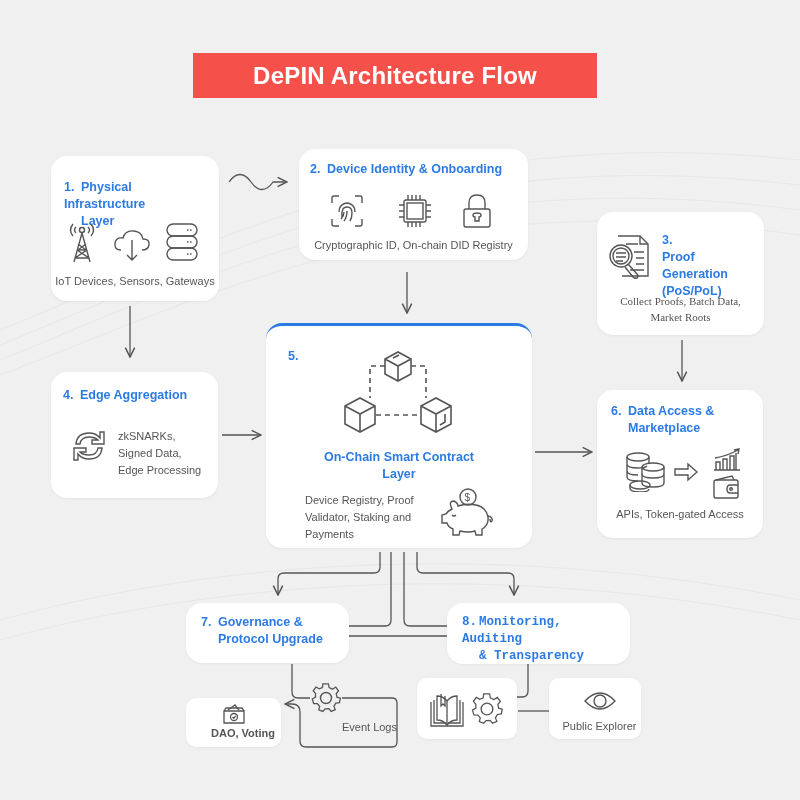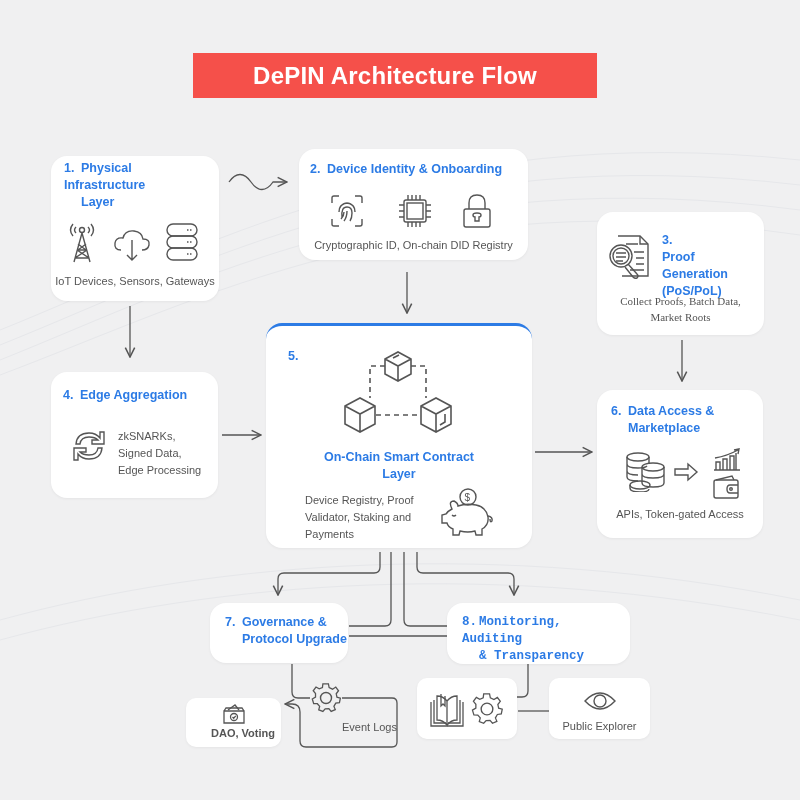--- a/index.html
+++ b/index.html
@@ -81,21 +81,21 @@
 
     <path d="M340 698 L392 698 Q397 698 397 703 L397 742 Q397 747 392 747 L306 747 Q300 747 300 741 L300 712 Q300 704 292 704 L285 704" marker-end="url(#arr)"></path>
 
     <path d="M528 664 L528 691 Q528 697 522 697 L517 697"></path>
 
     <path d="M518 711 L549 711"></path>
   </g>
 </svg>
 
 <div class="card" style="left:51px; top:156px; width:168px; height:145px;">
-  <div class="card-title" style="left:13px; top:4px; width:150px;">
+  <div class="card-title" style="left:13px; top:23px; width:150px;">
     <span class="num">1.</span><span>Physical Infrastructure</span><br>
     <span class="num"></span><span>Layer</span>
   </div>
   <div class="icon" style="left:14px; top:64px;">
     <svg width="34" height="44" viewBox="0 0 34 44" fill="none" stroke="#555" stroke-width="1.4">
       <path d="M8 4 Q3 10 8 16 M26 4 Q31 10 26 16 M11 7 Q8 10 11 13 M23 7 Q26 10 23 13"></path>
       <circle cx="17" cy="10" r="2.5"></circle>
       <path d="M17 13 L9 42 M17 13 L25 42 M12 30 L22 30 M10 38 L24 38 M13 24 L21 30 M21 24 L13 30 M12 30 L24 38 M22 30 L10 38"></path>
     </svg>
   </div>
@@ -249,21 +249,21 @@
     <svg width="30" height="26" viewBox="0 0 30 26" fill="none" stroke="#555" stroke-width="1.4">
       <path d="M4 6 L20 2 L22 6"></path>
       <rect x="2" y="6" width="24" height="18" rx="2"></rect>
       <path d="M26 11 L18 11 Q15 11 15 15 Q15 19 18 19 L26 19"></path>
       <circle cx="19" cy="15" r="1.3"></circle>
     </svg>
   </div>
   <div class="card-desc center" style="left:0; top:116px; width:166px;">APIs, Token-gated Access</div>
 </div>
 
-<div class="card" style="left:186px; top:603px; width:138px; height:60px;margin-left:24px;">
+<div class="card" style="left:186px; top:603px; width:163px; height:60px;">
   <div class="card-title" style="left:15px; top:11px; width:145px;">
     <span class="num">7.</span><span>Governance &amp;</span><br>
     <span class="num"></span><span>Protocol Upgrade</span>
   </div>
 </div>
 
 <div class="card" style="left:447px; top:603px; width:183px; height:61px;">
   <div class="card-title" style="left:15px; top:11px; width:165px;font-family:Liberation Mono, monospace;">
     <span class="num">8.</span><span>Monitoring, Auditing</span><br>
     <span class="num"></span><span>&amp; Transparency</span>
@@ -303,21 +303,21 @@
     </svg>
   </div>
   <div class="icon" style="left:53px; top:14px;">
     <svg width="34" height="34" viewBox="0 0 32 32" fill="none" stroke="#555" stroke-width="1.3">
       <path d="M13 2 L19 2 L19.8 6 L23.5 7.8 L27 5.5 L30 9.5 L27.5 12.8 L28.3 16.5 L32 17.5 L31 22.5 L27 23 L25 26.5 L26.5 30 L22 32 L19.5 29 L15.5 29.2 L13 32 L8.5 30.3 L9.5 26.5 L7 23.6 L3 23.5 L1.5 18.5 L5 16.5 L5 12.5 L2.5 9.5 L5.5 5.5 L9 7.5 L12.5 6 Z" transform="scale(0.92) translate(1 0)"></path>
       <circle cx="16" cy="16" r="5.5"></circle>
     </svg>
   </div>
 </div>
 
-<div class="card" style="left:549px; top:678px; width:101px; height:61px; border-radius:10px;">
+<div class="card" style="left:549px; top:678px; width:92px; height:61px; border-radius:10px;">
   <div class="icon" style="left:34px; top:11px;">
     <svg width="34" height="24" viewBox="0 0 34 24" fill="none" stroke="#555" stroke-width="1.4">
       <path d="M2 12 Q17 -4 32 12 Q17 28 2 12 Z"></path>
       <circle cx="17" cy="12" r="6"></circle>
     </svg>
   </div>
   <div class="card-desc center" style="left:0; top:40px; width:101px;">Public Explorer</div>
 </div>
 
 </body></html>

